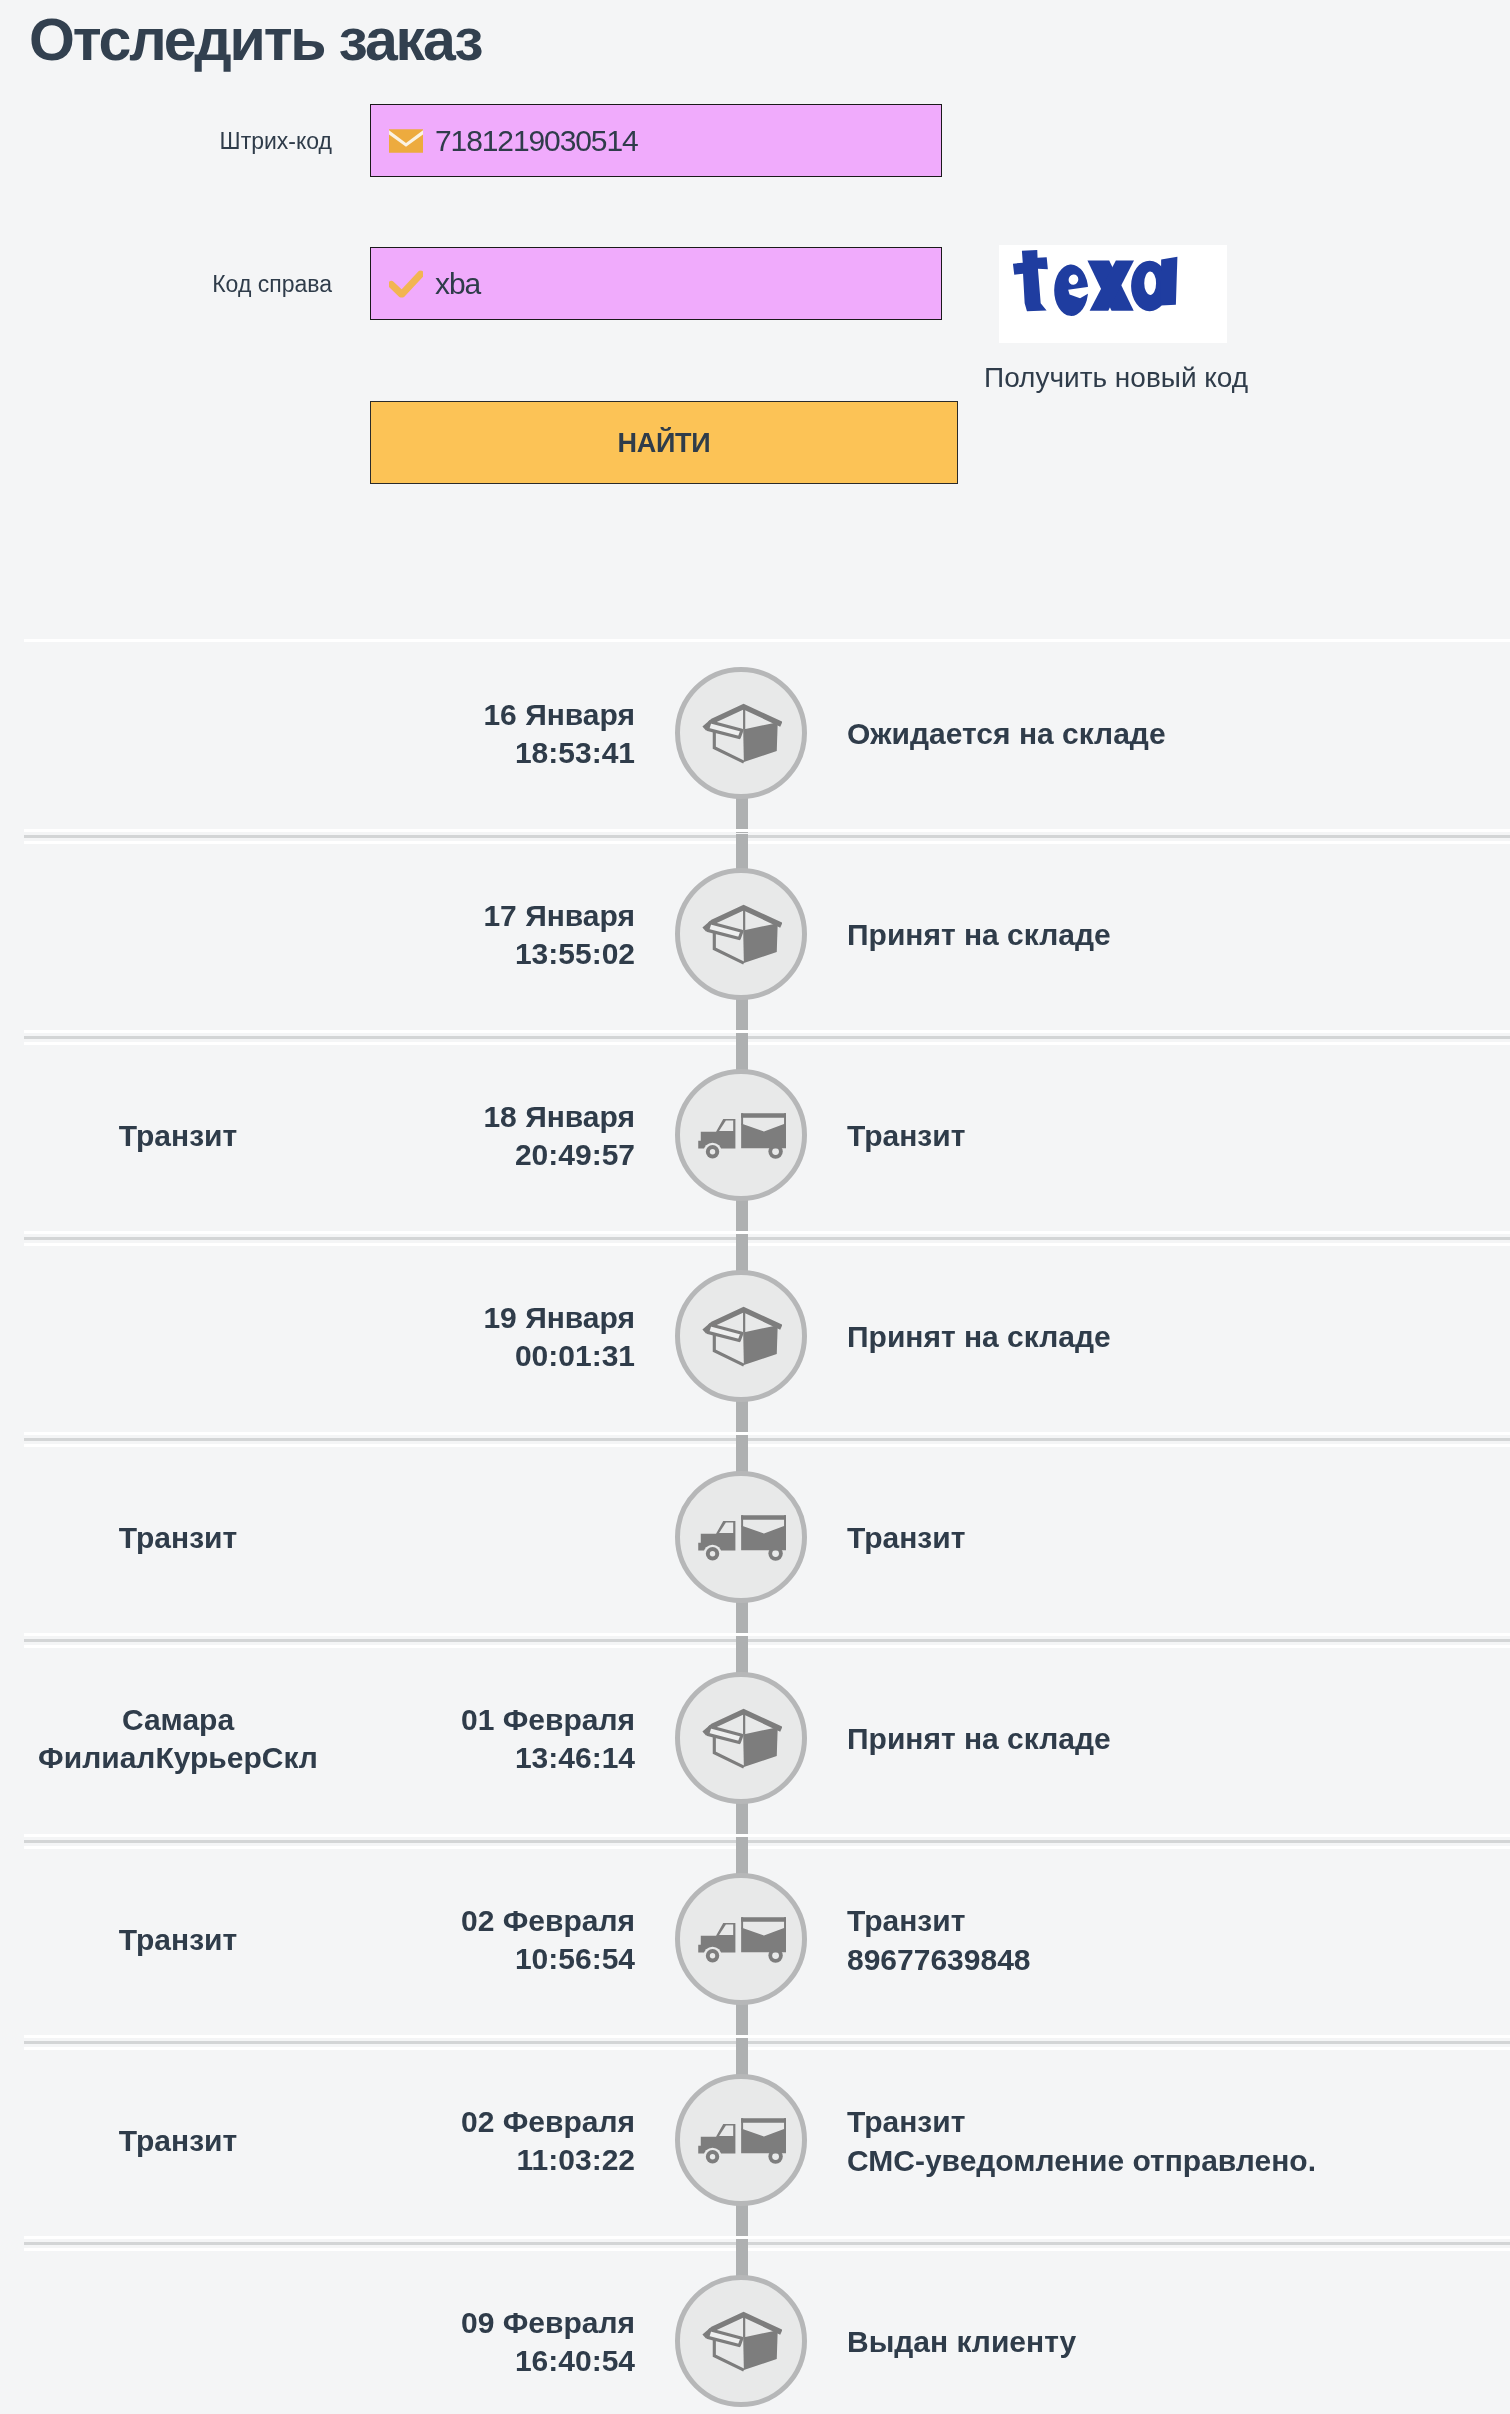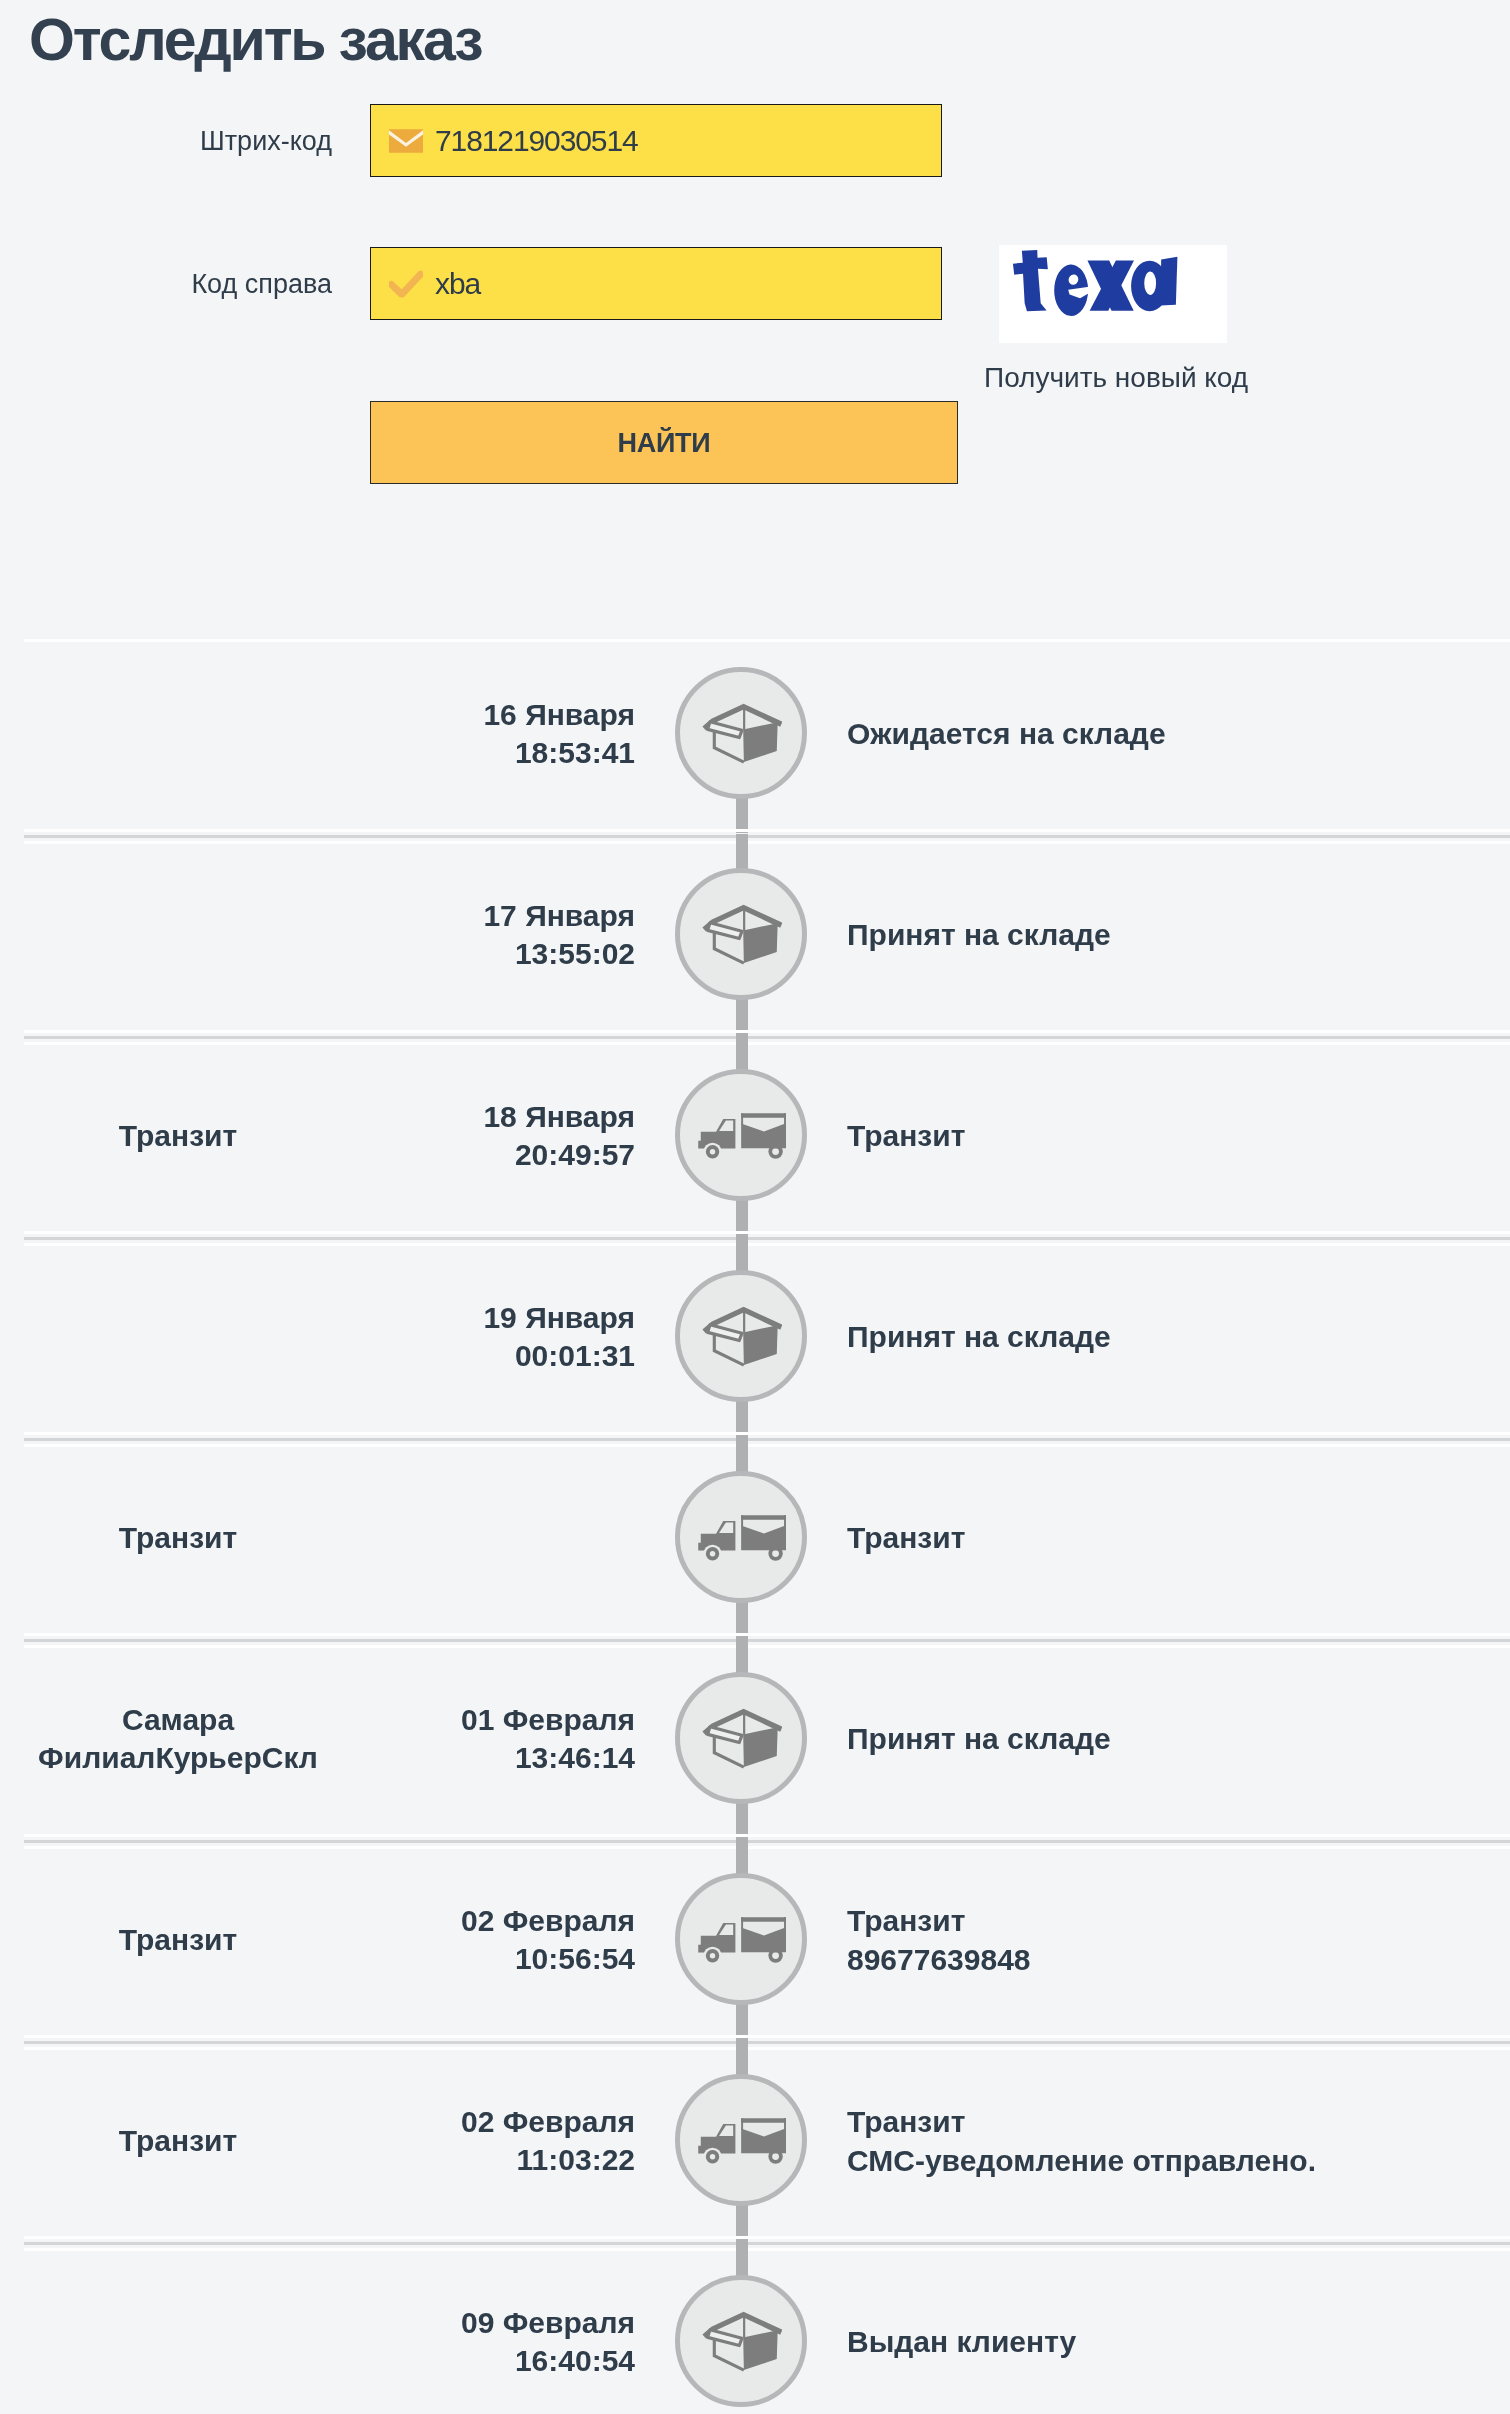--- a/index.html
+++ b/index.html
@@ -9,22 +9,22 @@
        -webkit-font-smoothing:antialiased;}
   .page{position:relative;width:1510px;height:2415px;}
 
   
   .title{position:absolute;left:29px;top:4.8px;margin:0;font-size:59px;font-weight:700;
          color:#32404f;letter-spacing:-2.2px;white-space:nowrap;line-height:71px;}
 
   
   .form-row{position:absolute;left:0;width:1510px;}
   .form-label{position:absolute;left:0;width:332px;text-align:right;
-              font-size:27px;color:#2f3c4a;white-space:nowrap;}
-  .field{position:absolute;left:370px;width:570px;height:71px;background:#fde047;
+              font-size:23px;color:#2f3c4a;white-space:nowrap;}
+  .field{position:absolute;left:370px;width:570px;height:71px;background:#f0abfc;
          border:1.9px solid #1a1a1a;}
   .field .ficon{position:absolute;left:18px;top:50%;transform:translateY(-50%);
                 display:block;line-height:0;}
   .field .fval{position:absolute;left:64px;top:50%;transform:translateY(-50%);
                font-size:30px;color:#2f3c4a;white-space:nowrap;letter-spacing:-1.1px;}
   .submit{position:absolute;left:370px;width:570px;height:65px;background:#fcc356;
           border:1.9px solid #2a2a2a;color:#2f3c4a;font-size:27px;font-weight:700;
           letter-spacing:-0.3px;text-align:center;line-height:67px;padding:8px;
           font-family:"Liberation Sans",sans-serif;box-sizing:content-box;}
 

